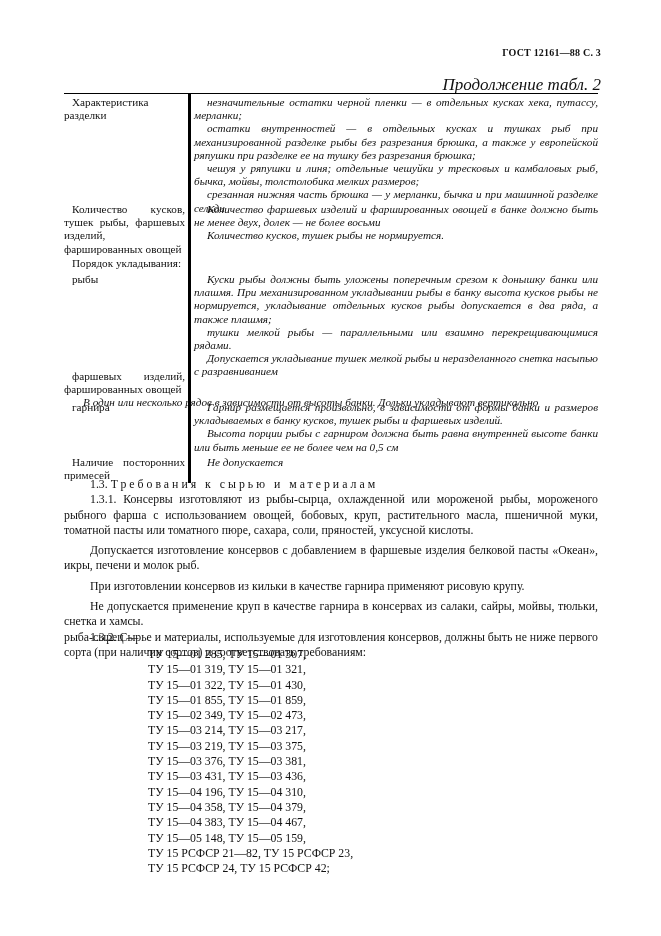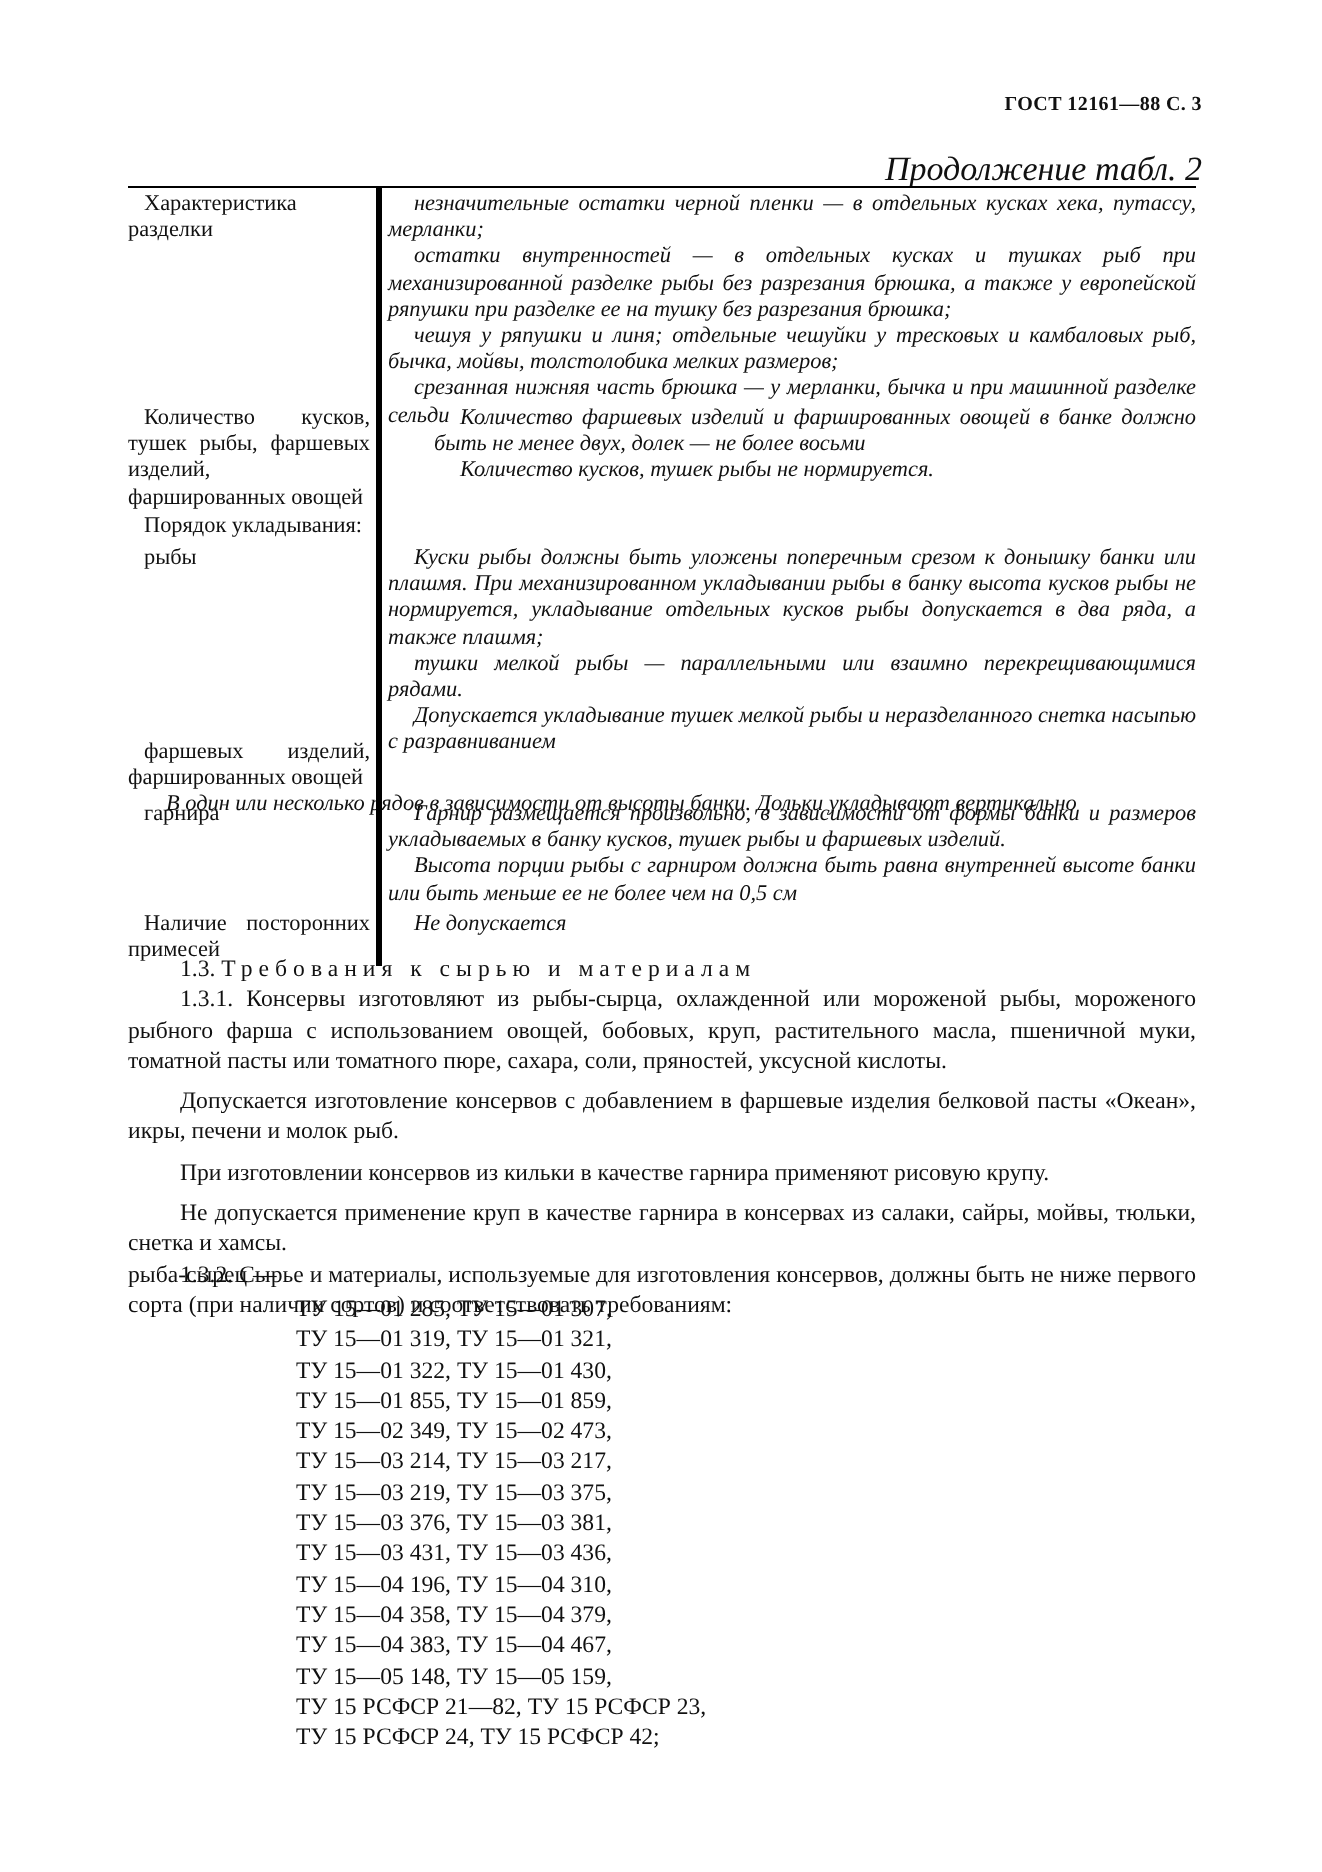--- a/index.html
+++ b/index.html
@@ -66,21 +66,21 @@
           <div class="ind">Характеристика разделки</div>
         </div>
       <div class="c2">
         <p>незначительные остатки черной пленки — в отдельных кусках хека, путассу, мерланки;</p>
         <p>остатки внутренностей — в отдельных кусках и тушках рыб при механизированной разделке рыбы без разрезания брюшка, а также у европейской ряпушки при разделке ее на тушку без разрезания брюшка;</p>
         <p>чешуя у ряпушки и линя; отдельные чешуйки у тресковых и камбаловых рыб, бычка, мойвы, толстолобика мелких размеров;</p>
         <p>срезанная нижняя часть брюшка — у мерланки, бычка и при машинной разделке сельди</p>
       </div>
     </div>
 
-    <div class="row" style="height:51px;gap:23px;">
+    <div class="row" style="height:51px;">
       <div class="c1">
           <div class="ind">Количество кусков, тушек рыбы, фаршевых изделий, фаршированных овощей</div>
         </div>
       <div class="c2">
         <p>Количество фаршевых изделий и фаршированных овощей в банке должно быть не менее двух, долек — не более восьми</p>
         <p style="margin-bottom:3px;">Количество кусков, тушек рыбы не нормируется.</p>
       </div>
     </div>
 
     <div class="row" style="height:13px;">

